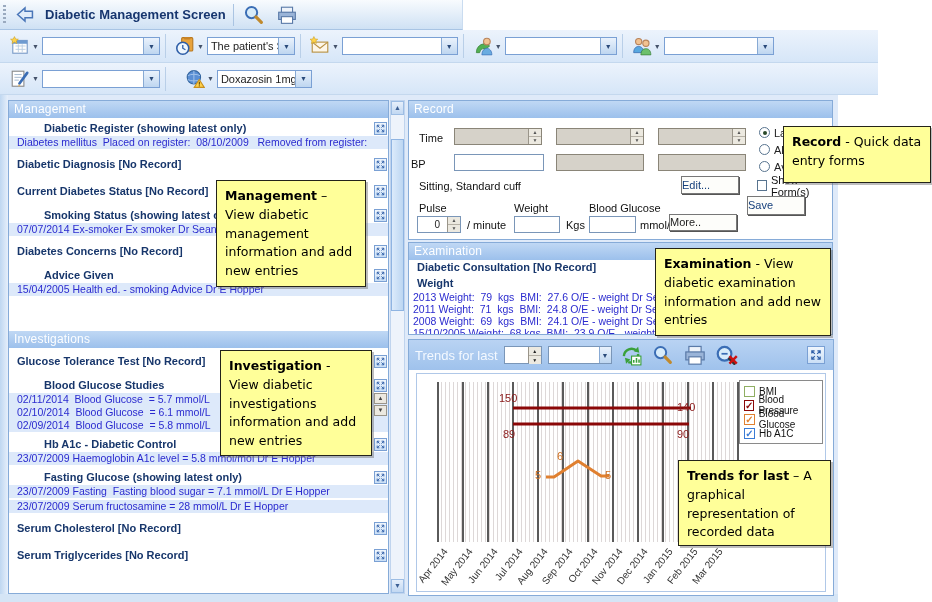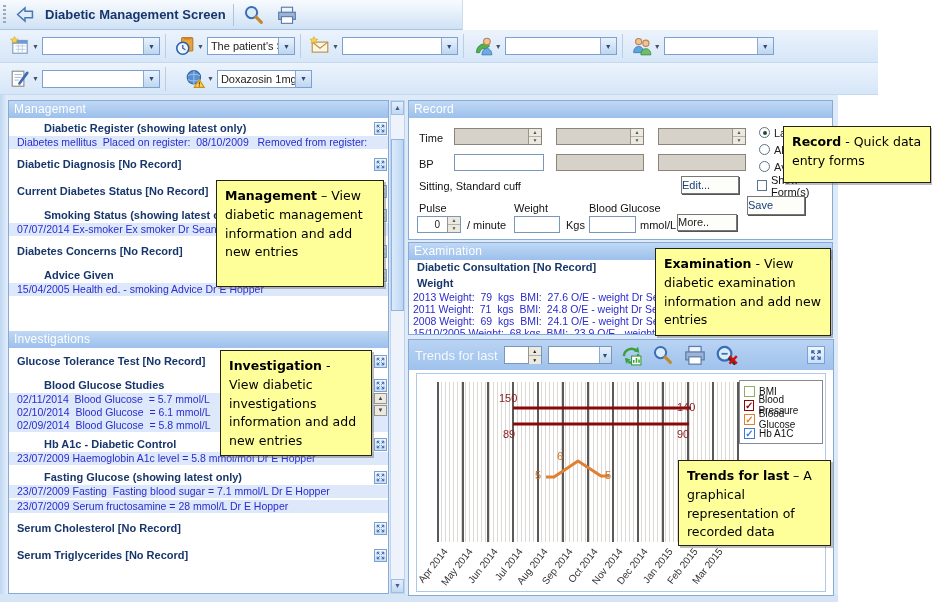--- a/index.html
+++ b/index.html
@@ -549,21 +549,21 @@
       <span class="radio-row" style="left: 350px; top: 42px;">
         <span class="radio"></span>
         <span>All</span>
       </span>
       <span class="radio-row" style="left: 350px; top: 59px;">
         <span class="radio"></span>
         <span>Average</span>
       </span>
     </div>
 
-  <span class="lbl" style="left:10px;top:57px">BP</span>
+  <span class="lbl" style="left:2px;top:57px">BP</span>
   <span class="fld" style="left:45px;top:53px;width:90px;border-color:#7a96b8"></span>
   <span class="fld gray" style="left:147px;top:53px;width:88px"></span>
   <span class="fld gray" style="left:249px;top:53px;width:88px"></span>
 
   <span class="lbl" style="left:10px;top:79px">Sitting, Standard cuff</span>
   <span class="btn" style="left:272px;top:75px;width:58px;height:18px;line-height:16px">Edit...</span>
   <span class="radio-row" style="left:348px;top:78px">
     <span class="checkbox"></span>
     <span class="lbl" style="position:static">Show Form(s)</span>
   </span>
@@ -577,21 +577,21 @@
     <span class="spin">
         <span>▲</span>
         <span>▼</span>
       </span>
   </span>
   <span class="lbl" style="left:58px;top:118px">/ minute</span>
   <span class="fld" style="left:105px;top:115px;width:46px;border-color:#7a96b8"></span>
   <span class="lbl" style="left:157px;top:118px">Kgs</span>
   <span class="fld" style="left:180px;top:115px;width:47px;border-color:#7a96b8"></span>
   <span class="lbl" style="left:231px;top:118px">mmol/L</span>
-  <span class="btn" style="left:268px;top:113px;width:60px;height:17px;line-height:15px;color:#222">More..</span>
+  <span class="btn" style="left:260px;top:113px;width:68px;height:17px;line-height:15px;color:#222">More..</span>
   <span class="btn" style="left:338px;top:95px;width:58px;height:19px;line-height:17px">Save</span>
 </div>
 
 <div class="abs panel exam-panel">
   <div class="p-header">Examination</div>
   <div id="exam-rows">
       <div class="x-title" style="top: 18px;">Diabetic Consultation [No Record]</div>
       <div class="x-title" style="top: 34px;">Weight</div>
       <div class="x-detail" style="top: 48px;">2013 Weight:  79  kgs  BMI:  27.6 O/E - weight Dr Sean Spencer</div>
       <div class="x-detail" style="top: 60px;">2011 Weight:  71  kgs  BMI:  24.8 O/E - weight Dr Sean Spencer</div>
@@ -728,21 +728,21 @@
           <span class="leg-box" style="border-color: rgb(58, 123, 213); color: rgb(58, 123, 213);">✓</span>
           <span class="leg-lab">Hb A1C</span>
         </div>
       </div>
   </div>
 </div>
 
 <div class="note" style="left:783px;top:126px;width:148px;height:57px">
   <b>Record</b><span> - </span><span>Quick data entry forms</span>
 </div>
-<div class="note" style="left:216px;top:180px;width:168px;height:107px">
+<div class="note" style="left:216px;top:180px;width:150px;height:107px">
   <b>Management</b><span> – </span><span>View diabetic management information and add new entries</span>
 </div>
 <div class="note" style="left:655px;top:248px;width:176px;height:88px">
   <b>Examination</b><span> - </span><span>View diabetic examination information and add new entries</span>
 </div>
 <div class="note" style="left:220px;top:350px;width:152px;height:106px">
   <b>Investigation</b><span> - </span><span>View diabetic investigations information and add new entries</span>
 </div>
 <div class="note" style="left:678px;top:460px;width:153px;height:86px">
   <b>Trends for last</b><span> – </span><span>A graphical representation of recorded data</span>

